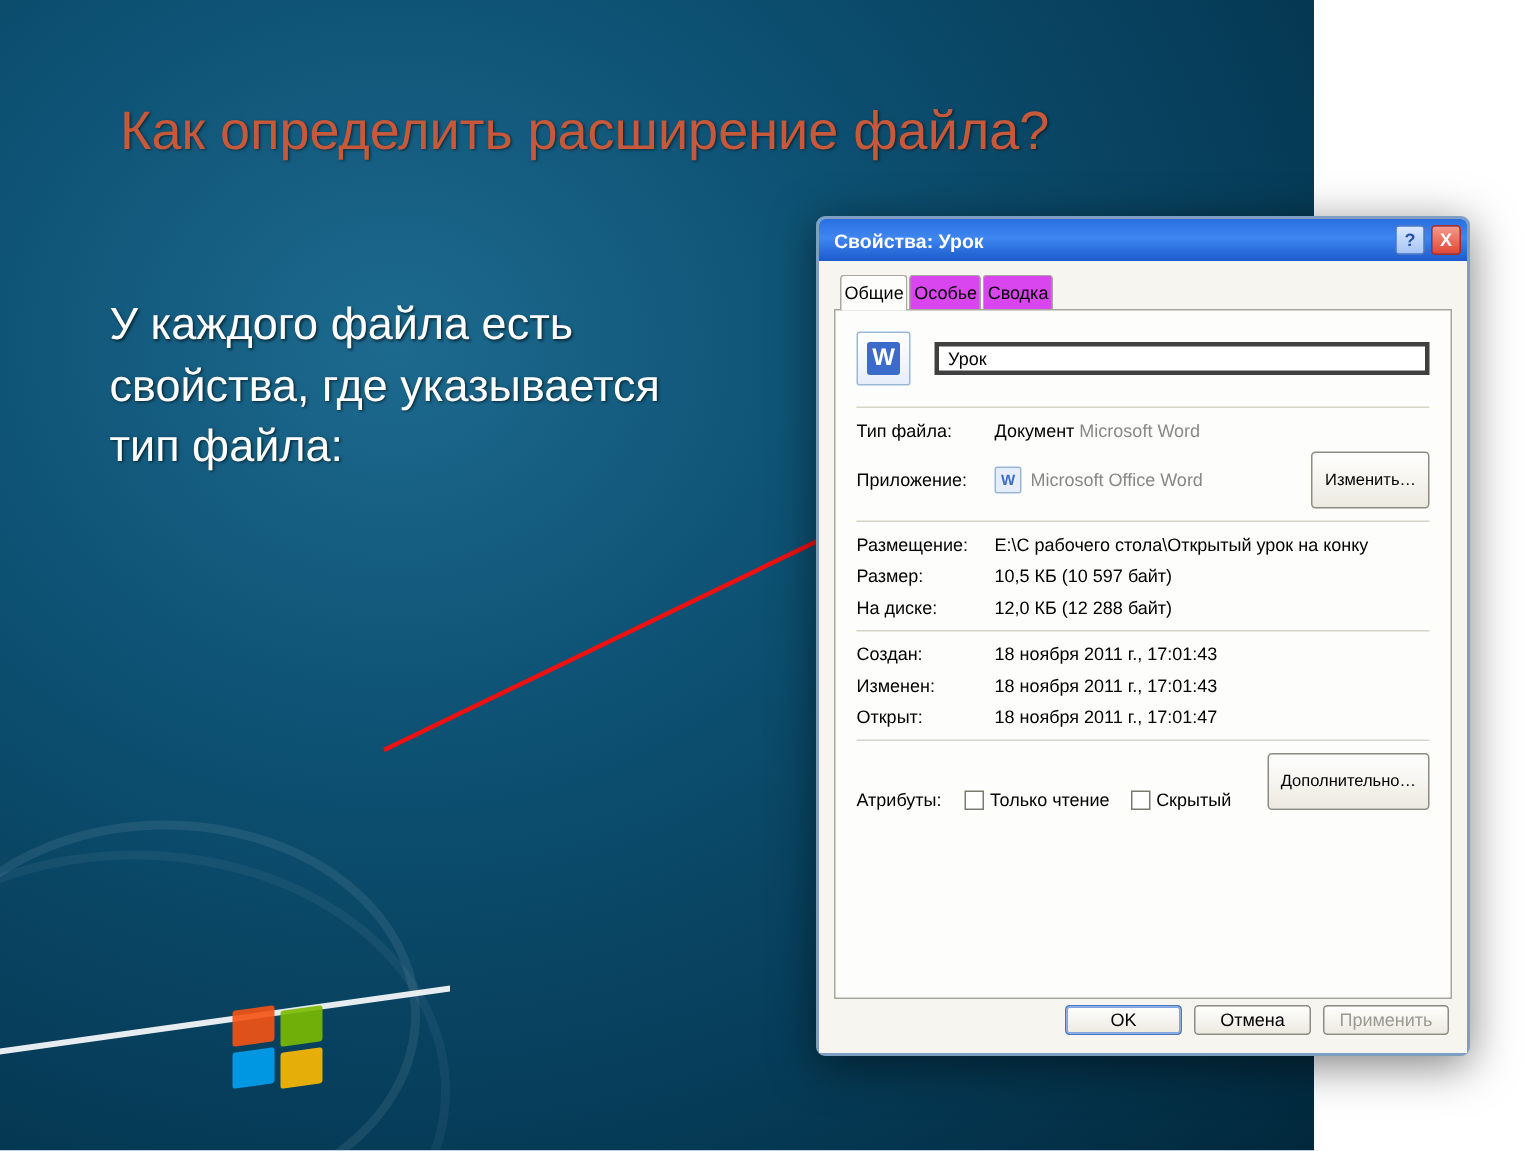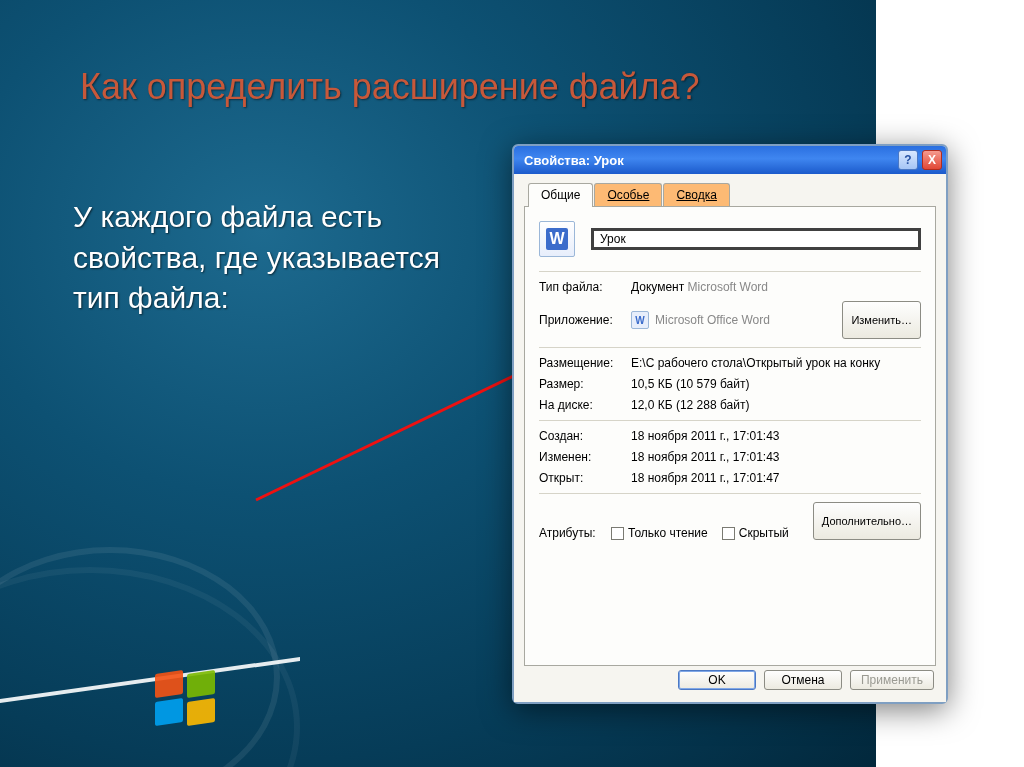--- a/index.html
+++ b/index.html
@@ -47,21 +47,21 @@
     position:absolute; left:155px; bottom:35px; width:70px; height:60px; opacity:.9;
   }
   .winlogo .flag{position:absolute;width:28px;height:24px;border-radius:2px}
   .winlogo .r1{background:#f65314;left:0;top:0;transform:skewY(-8deg)}
   .winlogo .r2{background:#7cbb00;left:32px;top:0;transform:skewY(-8deg)}
   .winlogo .r3{background:#00a1f1;left:0;top:28px;transform:skewY(-8deg)}
   .winlogo .r4{background:#ffbb00;left:32px;top:28px;transform:skewY(-8deg)}
 
   
   .dialog {
-    position: absolute; top: 144px; left: 512px;
+    position: absolute; top: 144px; left: 544px;
     width: 436px; height: 560px;
     background: #fdfdfb;
     border: 2px solid #7f9fc2;
     border-radius: 6px;
     box-shadow: 0 6px 30px rgba(0,0,0,.5);
     color: #000; font-size: 12px;
   }
   .titlebar {
     height: 28px;
     background: linear-gradient(#2a6fe0, #3f86f0 45%, #1b5acb);
@@ -74,26 +74,26 @@
     width: 20px; height: 20px; margin-left: 4px;
     border-radius: 3px; display:flex;align-items:center;justify-content:center;
     font-size:12px; line-height:1; cursor:pointer;
   }
   .tb-help { background: linear-gradient(#d9e8ff,#a6c5f5); border:1px solid #4b78c4; color:#2752a3; font-weight:bold;}
   .tb-close{ background: linear-gradient(#f59a8e,#e14836); border:1px solid #b02c1e; color:#fff; font-weight:bold;}
 
   .client { position:absolute; top:28px; left:0; right:0; bottom:0; background:#f6f5f0;}
   .tabs { display:flex; margin:8px 0 0 14px; }
   .tab {
-    padding:4px 12px 5px; border:1px solid #a8a8a0; border-bottom:none;
+    padding:4px 2px 5px; border:1px solid #a8a8a0; border-bottom:none;
     background:#f6f5f0; margin-right:1px; border-top-left-radius:3px; border-top-right-radius:3px;
     position:relative; top:1px; font-size:12px; cursor:pointer;
   }
   .tab.active { background:#fdfdfb; z-index:2; font-weight:normal;}
-  .tab.inactive{ background:#fdba74;text-decoration:underline;}
+  .tab.inactive{ background:#d946ef;}
   .tabpage {
     margin:0 10px 12px 10px; border:1px solid #a8a8a0; background:#fdfdfb;
     height: 460px; padding:14px 14px 8px 14px; position:relative;
   }
 
   .filerow { display:flex; align-items:center; margin-bottom:14px;}
   .fileicon {
     width:36px; height:36px; border:1px solid #9bb7d8;
     background:linear-gradient(#fff,#e7eefb);
     display:flex;align-items:center;justify-content:center;
@@ -213,21 +213,21 @@
         </div>
 
         <hr class="hr">
 
         <div class="kv">
           <div class="k">Размещение:</div>
           <div class="v">E:\С рабочего стола\Открытый урок на конку</div>
         </div>
         <div class="kv">
           <div class="k">Размер:</div>
-          <div class="v">10,5 КБ (10 579 байт)</div>
+          <div class="v">10,5 КБ (10 597 байт)</div>
         </div>
         <div class="kv">
           <div class="k">На диске:</div>
           <div class="v">12,0 КБ (12 288 байт)</div>
         </div>
 
         <hr class="hr">
 
         <div class="kv">
           <div class="k">Создан:</div>

